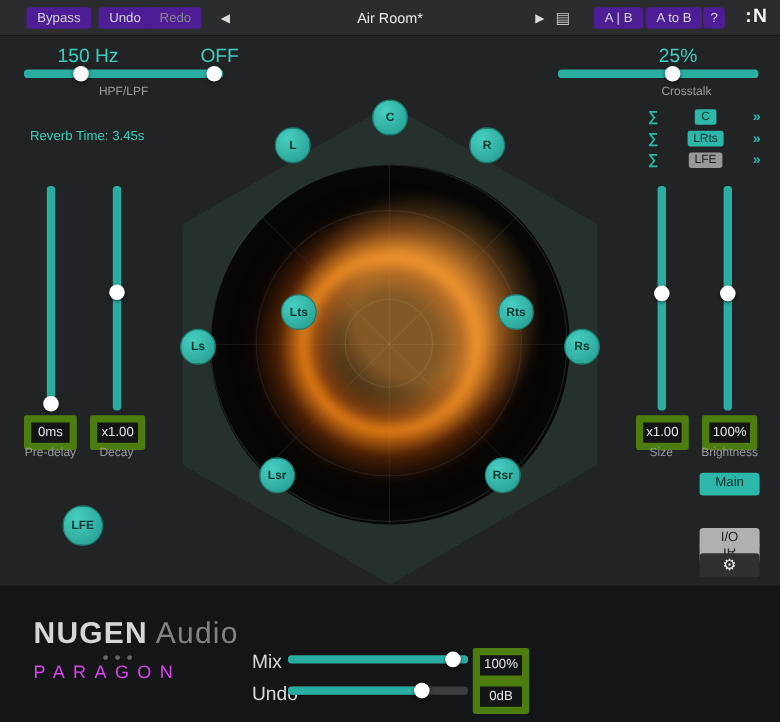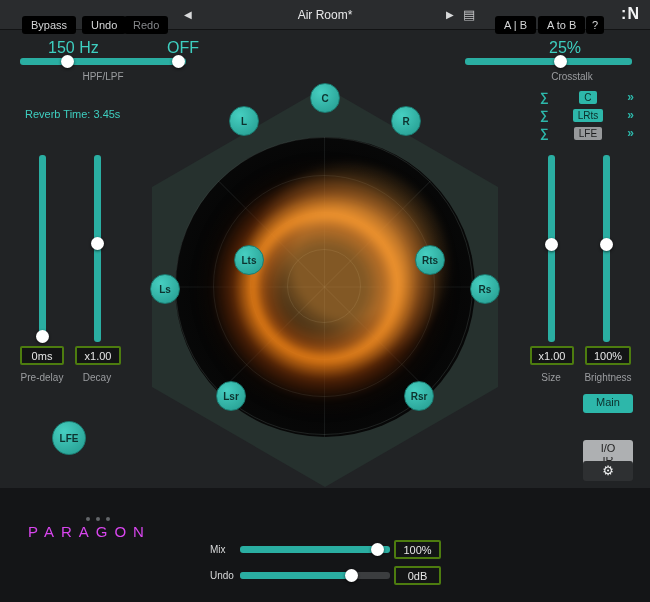--- a/index.html
+++ b/index.html
@@ -3,38 +3,38 @@
 <meta charset="utf-8">
 <style>
   * { margin:0; padding:0; box-sizing:border-box; }
   body { background:#000; font-family:"Liberation Sans", sans-serif; }
   #app { position:relative; width:650px; height:602px; background:#212325; overflow:hidden;
          font-family:"Liberation Sans", sans-serif; }
 
   
   #topbar { position:absolute; left:0; top:0; width:650px; height:30px; background:#2a2c2e;
             border-bottom:1px solid #121314; }
-  .tb-btn { position:absolute; top:16px; height:18px; background:#000000; color:#d5d6d7;
+  .tb-btn { position:absolute; top:6px; height:18px; background:#4c1d95; color:#d5d6d7;
             font-size:11px; line-height:18px; padding:0 9px; border-radius:3px; text-align:center; }
   .tb-btn.dim { color:#85878a; }
   .tb-arrow { position:absolute; top:9px; color:#d9dadb; font-size:10px; }
   .tb-preset { position:absolute; top:8px; left:50%; transform:translateX(-50%);
                color:#e8e9ea; font-size:12px; }
   .tb-listicon { position:absolute; top:7px; color:#c3c4c6; font-size:13px; }
   .tb-logo { position:absolute; top:5px; right:10px; color:#f2f3f4; font-size:16px; font-weight:bold;
              letter-spacing:1px; }
 
   
   .teal-label { position:absolute; color:#3ecfc0; font-size:16px; }
   .gray-label { position:absolute; color:#9b9da0; font-size:10px; text-align:center; }
   .htrack { position:absolute; height:7px; background:#2aae a2; background:#2aaea2; border-radius:3px; }
   .vtrack { position:absolute; width:7px; background:#2aaea2; border-radius:3px; }
   .handle { position:absolute; width:13px; height:13px; background:#ffffff; border-radius:50%;
             box-shadow:0 1px 3px rgba(0,0,0,.65); }
-  .valuebox { position:absolute; height:19px; background:#131415; border:2px solid #4d7c0f;
+  .valuebox { position:absolute; height:29px; background:#131415; border:6px solid #4d7c0f;
               color:#e6e6e6; font-size:11px; line-height:17px; text-align:center; border-radius:2px; }
 
   
   #hexagon { position:absolute; left:152px; top:87px; width:346px; height:400px; background:#26312e;
              clip-path:polygon(50% 0%, 100% 25%, 100% 75%, 50% 100%, 0% 75%, 0% 25%); }
   #radar { position:absolute; left:175px; top:137px; width:300px; height:300px; border-radius:50%;
            background:radial-gradient(circle at 50% 50%, #050505 55%, #0b0c0c 100%); }
   .ring { position:absolute; border:1px solid rgba(190,215,212,0.13); border-radius:50%; }
   .spoke { position:absolute; left:149px; top:0; width:1px; height:300px;
            background:rgba(190,215,212,0.09); transform-origin:50% 50%; }
@@ -68,21 +68,21 @@
   #bottom { position:absolute; left:0; top:488px; width:650px; height:114px; background:#141517; }
   #drywet { position:absolute; left:50%; top:8px; transform:translateX(-50%); color:#2fd4c2;
             font-size:15px; white-space:nowrap; }
   #brand { position:absolute; left:28px; top:26px; }
   #brand-line1 { font-size:25px; letter-spacing:1px; }
   #brand-name { color:#d6d6d6; font-weight:bold; }
   #brand-suffix { color:#808284; font-weight:normal; }
   #brand-dots { margin:3px 0 2px 58px; display:flex; gap:6px; }
   #brand-dots span { width:4px; height:4px; border-radius:50%; background:#63666a; display:block; }
   #brand-product { color:#d946ef; font-size:15px; letter-spacing:7px; }
-  .mixrow-label { position:absolute; color:#d8d9da; font-size:10px; width:24px; }
+  .mixrow-label { position:absolute; color:#d8d9da; font-size:16px; width:24px; }
 </style>
 </head>
 <body>
 
 <div id="app">
 
   <div id="topbar">
     <div class="tb-btn" style="left:22px;">Bypass</div>
     <div class="tb-btn" style="left:82px;">Undo</div>
     <div class="tb-btn dim" style="left:124px;">Redo</div>
@@ -171,20 +171,24 @@
   <div class="gray-label" style="left:521px; top:372px; width:60px;">Size</div>
   <div class="gray-label" style="left:578px; top:372px; width:60px;">Brightness</div>
 
   <div class="view-btn active" style="top:394px;">Main</div>
   <div class="view-btn" style="top:418px;margin-top:34px;">IR</div>
   <div class="view-btn" style="top:440px;">I/O</div>
   <div id="gear-btn"><span>⚙</span></div>
 
   <div id="bottom">
     <div id="brand">
+      <div id="brand-line1">
+        <span id="brand-name">NUGEN</span>
+        <span id="brand-suffix">Audio</span>
+      </div>
       <div id="brand-dots">
           <span></span>
           <span></span>
           <span></span>
         </div>
       <div id="brand-product">PARAGON</div>
     </div>
 
     <div class="mixrow-label" style="left:210px; top:56px;">Mix</div>
     <div class="htrack" style="left:240px; top:58px; width:150px;"></div>

